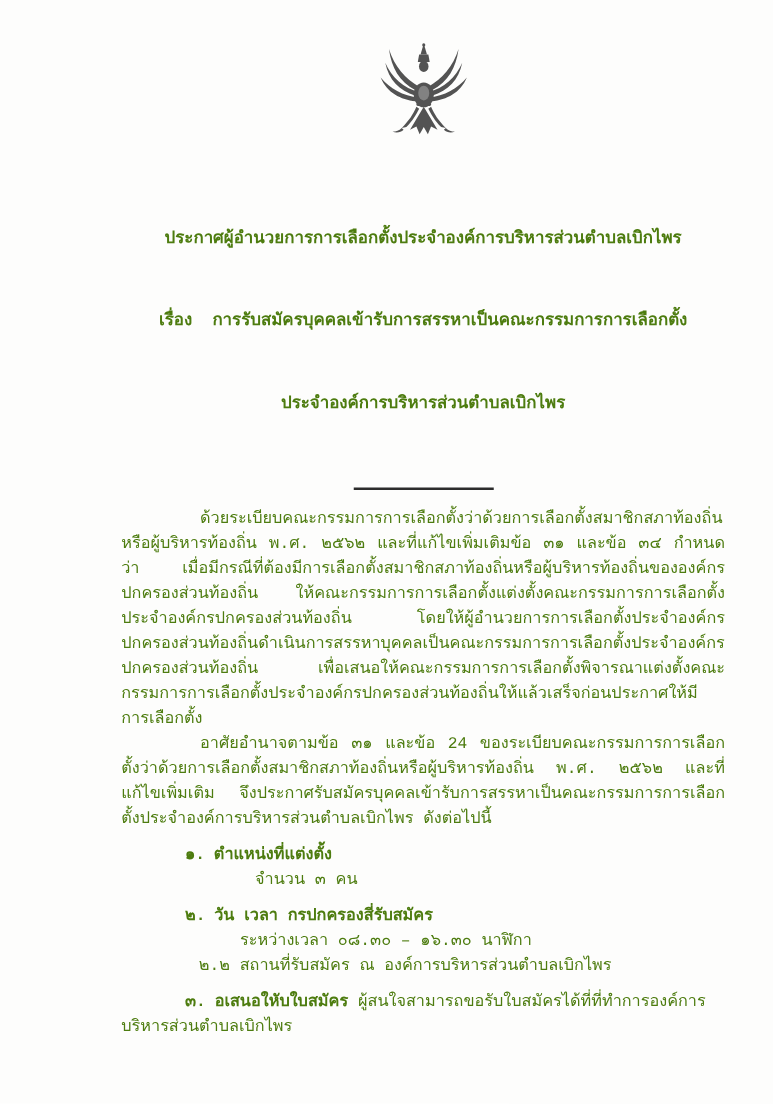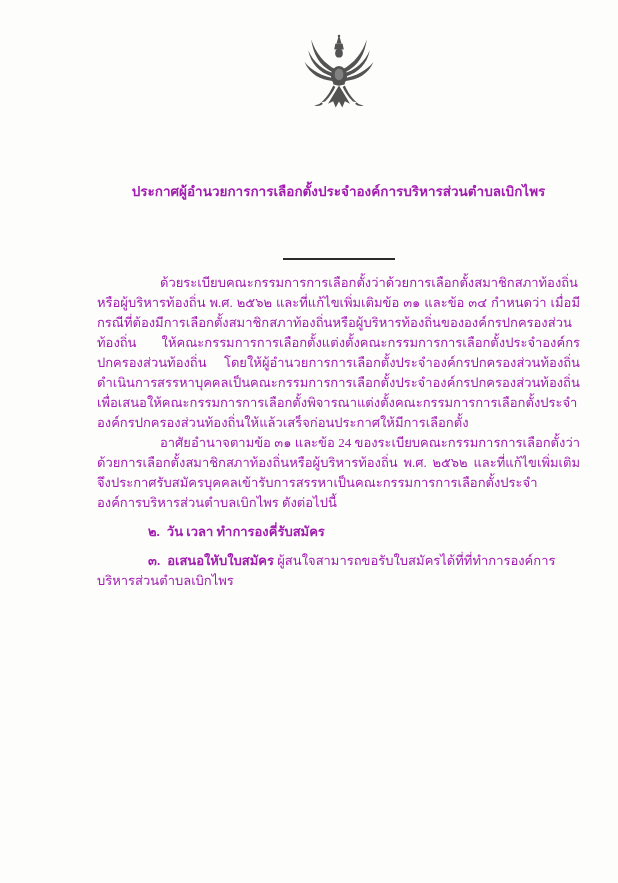--- a/index.html
+++ b/index.html
@@ -1,21 +1,21 @@
 <!DOCTYPE html>
 <html lang="th"><head>
 <meta charset="utf-8">
 <style>
   * { margin:0; padding:0; box-sizing:border-box; }
   html, body { background:#ffffff; }
   body { width:618px; }
   .page {
     width:618px; height:883px; margin:0 auto;
-    background:#fdfdfc; color:#a21caf; overflow:hidden;
-    font-family:Liberation Serif, serif;
+    background:#fdfdfc; color:#4d7c0f; overflow:hidden;
+    font-family:Liberation Mono, monospace;
     font-size:13px; line-height:20px;
     padding:34px 38px 0 97px;
     position:relative;
   }
   .emblem-wrap { display:flex; justify-content:center; margin-bottom:6px; }
   .emblem-wrap svg { width:88px; height:97px; }
   .title { text-align:center; font-weight:bold; font-size:13.5px; line-height:22px; white-space:pre-wrap; }
   .divider { width:112px; border-top:2px solid #2c2c2c; margin:11px auto 13px auto; }
   .para { text-indent:63px; text-align:justify; }
   .sec-heading { text-indent:51px; font-weight:bold; margin-top:9px; }
@@ -48,30 +48,38 @@
         <ellipse cx="60" cy="57" rx="11" ry="13.5"></ellipse>
         <ellipse cx="60" cy="55" rx="6" ry="8" fill="#fdfdfc" opacity="0.28"></ellipse>
         <rect x="52" y="66" width="16" height="3" rx="1.5"></rect>
         <path d="M60 70 L45 95 L52 91.5 L55.5 100 L60 92 L64.5 100 L68 91.5 L75 95 Z"></path>
       </g>
     </svg>
   </div>
 
   <div class="title">
     <div>ประกาศผู้อำนวยการการเลือกตั้งประจำองค์การบริหารส่วนตำบลเบิกไพร</div>
+    <div>เรื่อง  การรับสมัครบุคคลเข้ารับการสรรหาเป็นคณะกรรมการการเลือกตั้ง</div>
+    <div>ประจำองค์การบริหารส่วนตำบลเบิกไพร</div>
   </div>
 
   <div class="divider"></div>
 
   <p class="para">ด้วยระเบียบคณะกรรมการการเลือกตั้งว่าด้วยการเลือกตั้งสมาชิกสภาท้องถิ่นหรือผู้บริหารท้องถิ่น พ.ศ. ๒๕๖๒ และที่แก้ไขเพิ่มเติมข้อ ๓๑ และข้อ ๓๔ กำหนดว่า เมื่อมีกรณีที่ต้องมีการเลือกตั้งสมาชิกสภาท้องถิ่นหรือผู้บริหารท้องถิ่นขององค์กรปกครองส่วนท้องถิ่น ให้คณะกรรมการการเลือกตั้งแต่งตั้งคณะกรรมการการเลือกตั้งประจำองค์กรปกครองส่วนท้องถิ่น โดยให้ผู้อำนวยการการเลือกตั้งประจำองค์กรปกครองส่วนท้องถิ่นดำเนินการสรรหาบุคคลเป็นคณะกรรมการการเลือกตั้งประจำองค์กรปกครองส่วนท้องถิ่น เพื่อเสนอให้คณะกรรมการการเลือกตั้งพิจารณาแต่งตั้งคณะกรรมการการเลือกตั้งประจำองค์กรปกครองส่วนท้องถิ่นให้แล้วเสร็จก่อนประกาศให้มีการเลือกตั้ง</p>
   <p class="para">อาศัยอำนาจตามข้อ ๓๑ และข้อ 24 ของระเบียบคณะกรรมการการเลือกตั้งว่าด้วยการเลือกตั้งสมาชิกสภาท้องถิ่นหรือผู้บริหารท้องถิ่น พ.ศ. ๒๕๖๒ และที่แก้ไขเพิ่มเติม จึงประกาศรับสมัครบุคคลเข้ารับการสรรหาเป็นคณะกรรมการการเลือกตั้งประจำองค์การบริหารส่วนตำบลเบิกไพร ดังต่อไปนี้</p>
 
+  <div class="sec-heading">
+    <span class="sec-num">๑.</span><span>ตำแหน่งที่แต่งตั้ง</span>
+  </div>
+  <div class="s1line">จำนวน ๓ คน</div>
 
   <div class="sec-heading">
-    <span class="sec-num">๒.</span><span>วัน เวลา ทำการองคี่รับสมัคร</span>
+    <span class="sec-num">๒.</span><span>วัน เวลา กรปกครองสี่รับสมัคร</span>
   </div>
+  <div class="item2b">ระหว่างเวลา ๐๘.๓๐ – ๑๖.๓๐ นาฬิกา</div>
+  <div class="item2">๒.๒ สถานที่รับสมัคร ณ องค์การบริหารส่วนตำบลเบิกไพร</div>
 
   <div class="sec-heading">
     <span class="sec-num">๓.</span><span>อเสนอใหับใบสมัคร</span>
     <span class="normal">ผู้สนใจสามารถขอรับใบสมัครได้ที่ที่ทำการองค์การบริหารส่วนตำบลเบิกไพร</span>
   </div>
 
 </div>
 
 </body></html>

